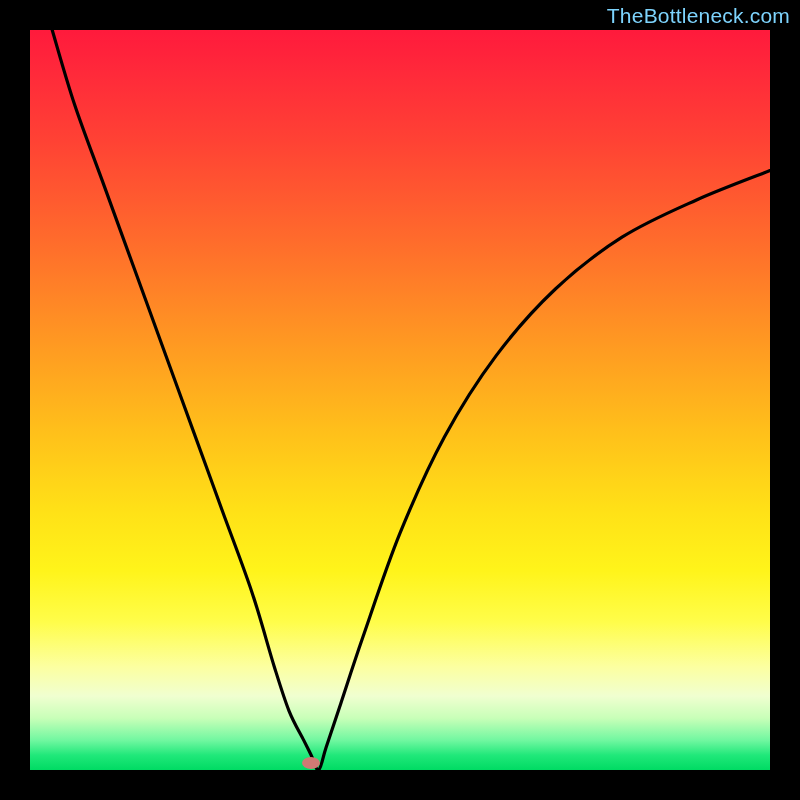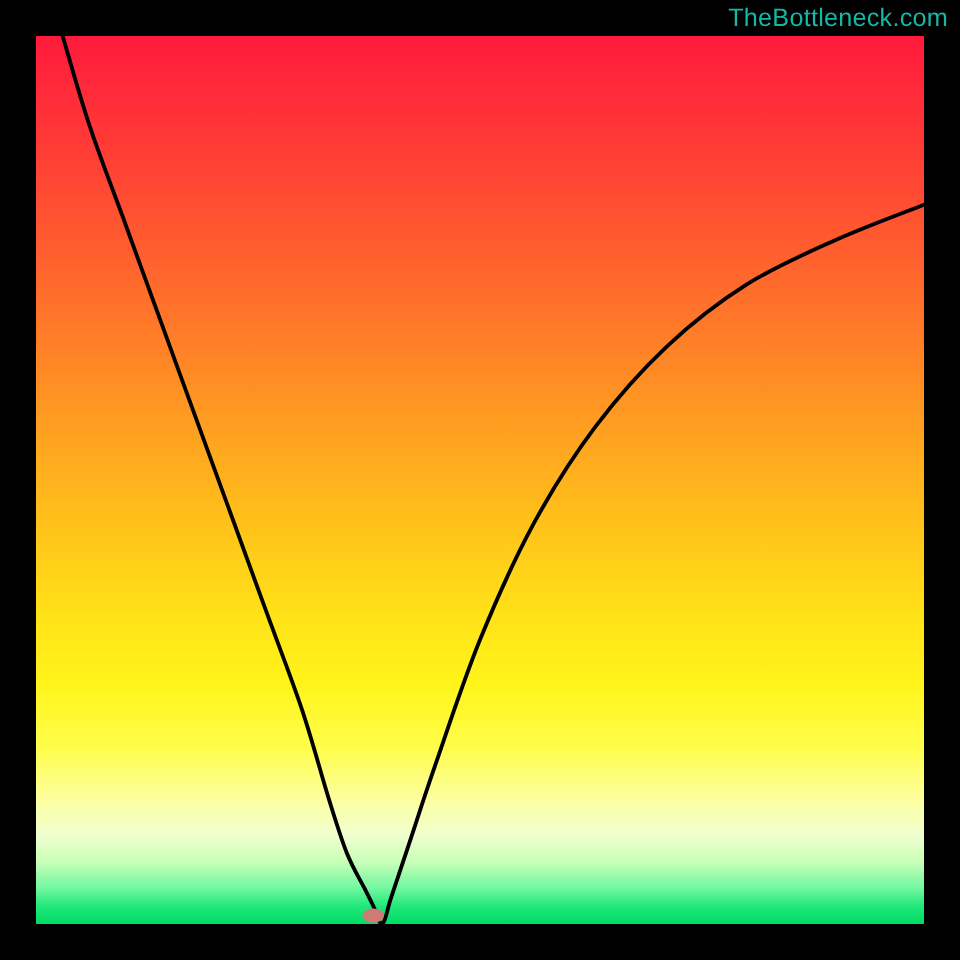--- a/index.html
+++ b/index.html
@@ -60,21 +60,21 @@
     width: 18px;
     height: 12px;
     border-radius: 50%;
     background: #cf7a74;
     transform: translate(-50%, -50%);
   }
   .watermark {
     position: absolute;
     top: 4px;
     right: 10px;
-    color: #14b8a6;
+    color: #7dd3fc;
     font-size: 21px;
     letter-spacing: 0.2px;
     font-weight: 400;
   }
 </style>
 </head>
 <body>
 
 <div class="frame">
   <div class="watermark">TheBottleneck.com</div>

